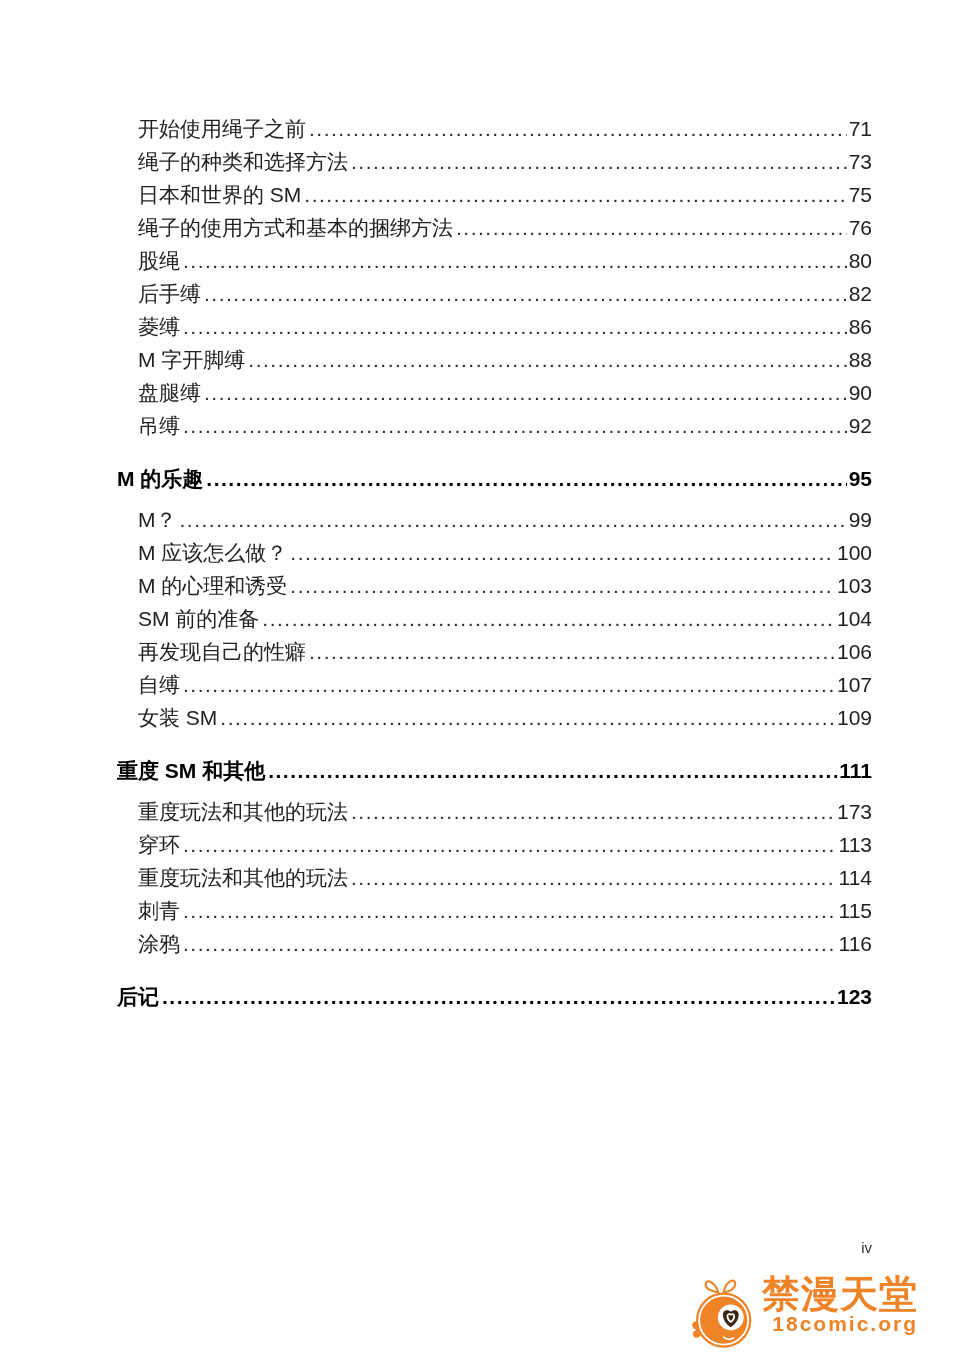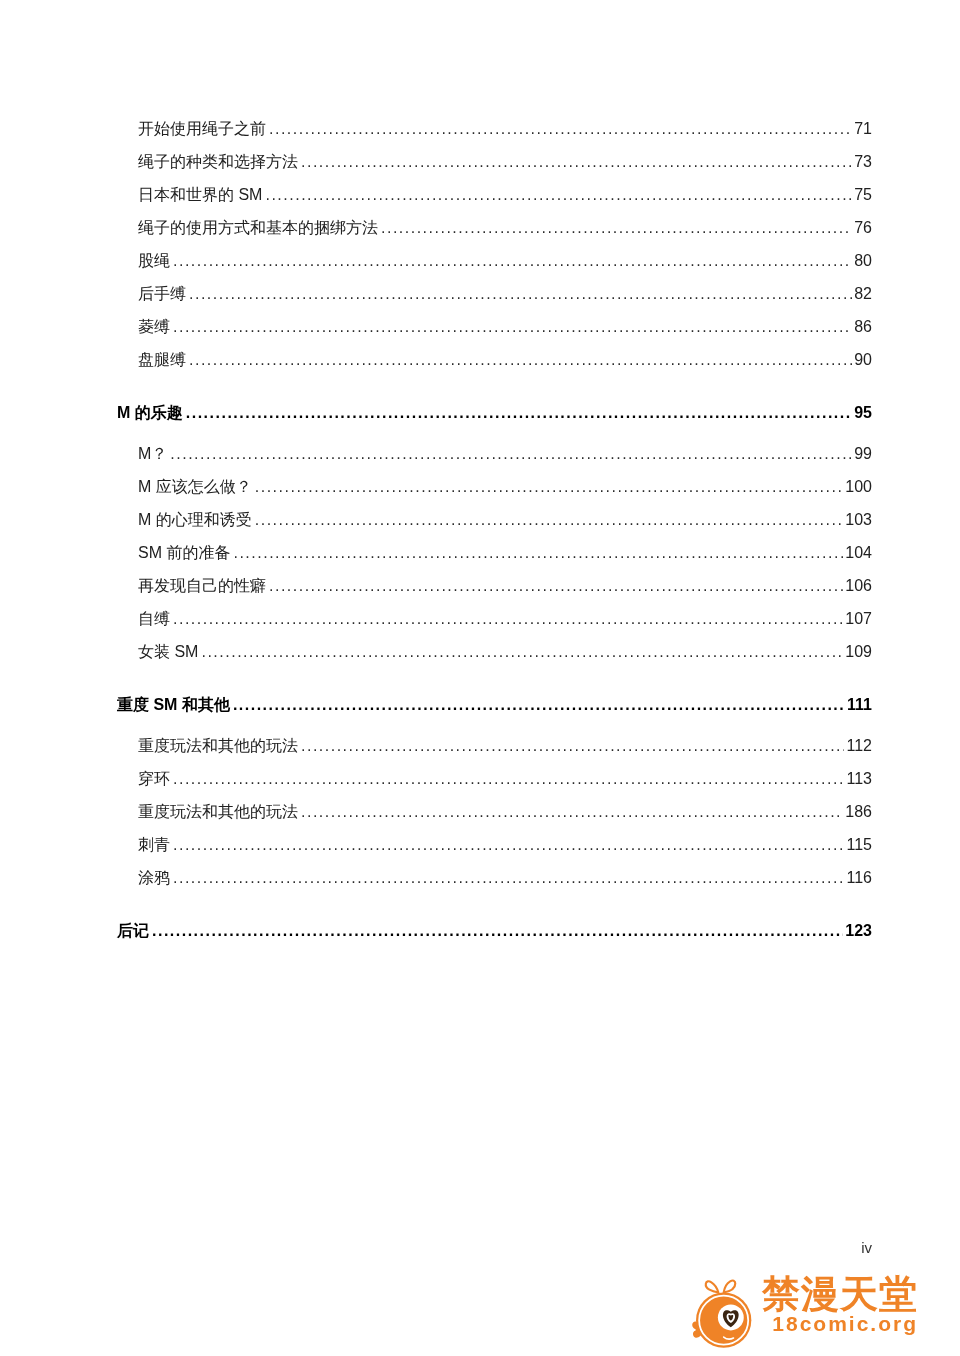--- a/index.html
+++ b/index.html
@@ -18,21 +18,21 @@
     position: absolute;
     left: 117px;
     top: 112px;
     width: 755px;
   }
   .toc-row {
     display: flex;
     align-items: flex-start;
     height: 33px;
     line-height: 33px;
-    font-size: 16px;
+    font-size: 21px;
     color: var(--ink);
   }
   .toc-row.lv2 { padding-left: 21px; }
   .toc-row.lv1 {
     font-weight: bold;
     color: #000000;
     margin: 20px 0 8px 0;
   }
   .toc-row .t { white-space: nowrap; }
   .toc-row .leader {
@@ -121,23 +121,33 @@
         <span class="t">后手缚</span>
         <span class="leader"></span>
         <span class="pg">82</span>
       </div>
       <div class="toc-row lv2">
         <span class="t">菱缚</span>
         <span class="leader"></span>
         <span class="pg">86</span>
       </div>
       <div class="toc-row lv2">
+        <span class="t">M 字开脚缚</span>
+        <span class="leader"></span>
+        <span class="pg">88</span>
+      </div>
+      <div class="toc-row lv2">
         <span class="t">盘腿缚</span>
         <span class="leader"></span>
         <span class="pg">90</span>
+      </div>
+      <div class="toc-row lv2">
+        <span class="t">吊缚</span>
+        <span class="leader"></span>
+        <span class="pg">92</span>
       </div>
       <div class="toc-row lv1">
         <span class="t">M 的乐趣</span>
         <span class="leader"></span>
         <span class="pg">95</span>
       </div>
       <div class="toc-row lv2">
         <span class="t">M？</span>
         <span class="leader"></span>
         <span class="pg">99</span>
@@ -173,31 +183,31 @@
         <span class="pg">109</span>
       </div>
       <div class="toc-row lv1">
         <span class="t">重度 SM 和其他</span>
         <span class="leader"></span>
         <span class="pg">111</span>
       </div>
       <div class="toc-row lv2">
         <span class="t">重度玩法和其他的玩法</span>
         <span class="leader"></span>
-        <span class="pg">112</span>
+        <span class="pg">173</span>
       </div>
       <div class="toc-row lv2">
         <span class="t">穿环</span>
         <span class="leader"></span>
         <span class="pg">113</span>
       </div>
       <div class="toc-row lv2">
         <span class="t">重度玩法和其他的玩法</span>
         <span class="leader"></span>
-        <span class="pg">186</span>
+        <span class="pg">114</span>
       </div>
       <div class="toc-row lv2">
         <span class="t">刺青</span>
         <span class="leader"></span>
         <span class="pg">115</span>
       </div>
       <div class="toc-row lv2">
         <span class="t">涂鸦</span>
         <span class="leader"></span>
         <span class="pg">116</span>

